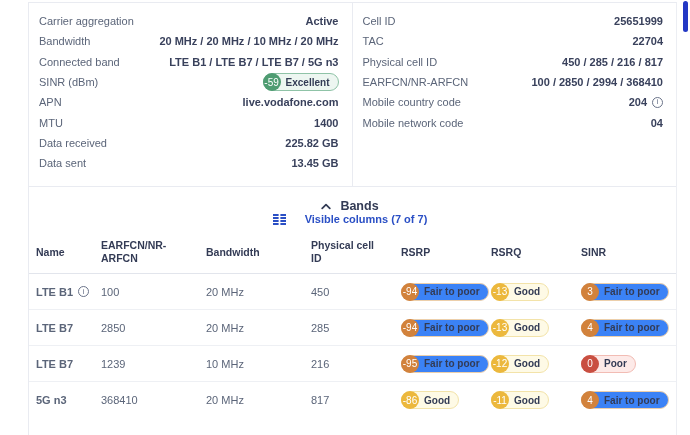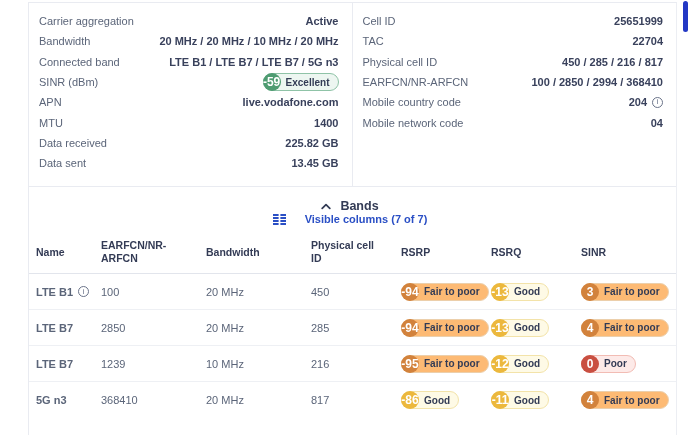--- a/index.html
+++ b/index.html
@@ -75,29 +75,29 @@
   .tbl-row:last-child { border-bottom: 0; }
   .cell-name { display: inline-flex; align-items: center; gap: 5px; font-weight: bold; }
   
   .badge {
     display: inline-flex; align-items: center;
     height: 18px; border-radius: 10px; border: 1px solid;
     padding-right: 8px; white-space: nowrap;
   }
   .badge-num {
     width: 18px; height: 18px; margin: -1px 5px -1px -1px;
-    border-radius: 50%; color: #fff; font-weight: 700; font-size: 12px;
+    border-radius: 50%; color: #fff; font-weight: 400; font-size: 10px;
     display: inline-flex; align-items: center; justify-content: center;
   }
   .badge-text { color: #333b55; font-weight: 600; font-size: 10px; }
   .lvl-excellent { background: #edf6f1; border-color: #8fc3a7; }
   .lvl-excellent .badge-num { background: #4f9c72; }
   .lvl-good { background: #fefae6; border-color: #f3e3a9; }
   .lvl-good .badge-num { background: #ecb83d; }
-  .lvl-fair { background: #fdba74; border-color: #eccfab; }
+  .lvl-fair { background: #3b82f6; border-color: #eccfab; }
   .lvl-fair .badge-num { background: #d2823c; }
   .lvl-poor { background: #fdeae8; border-color: #f2bcb4; }
   .lvl-poor .badge-num { background: #c94f41; }
   
   .info-icon {
     width: 11px; height: 11px; flex: 0 0 auto;
     border: 1px solid #6a7389; border-radius: 50%;
     display: inline-flex; align-items: center; justify-content: center;
     color: #6a7389; font-size: 8px; font-weight: 400; cursor: pointer;
   }

